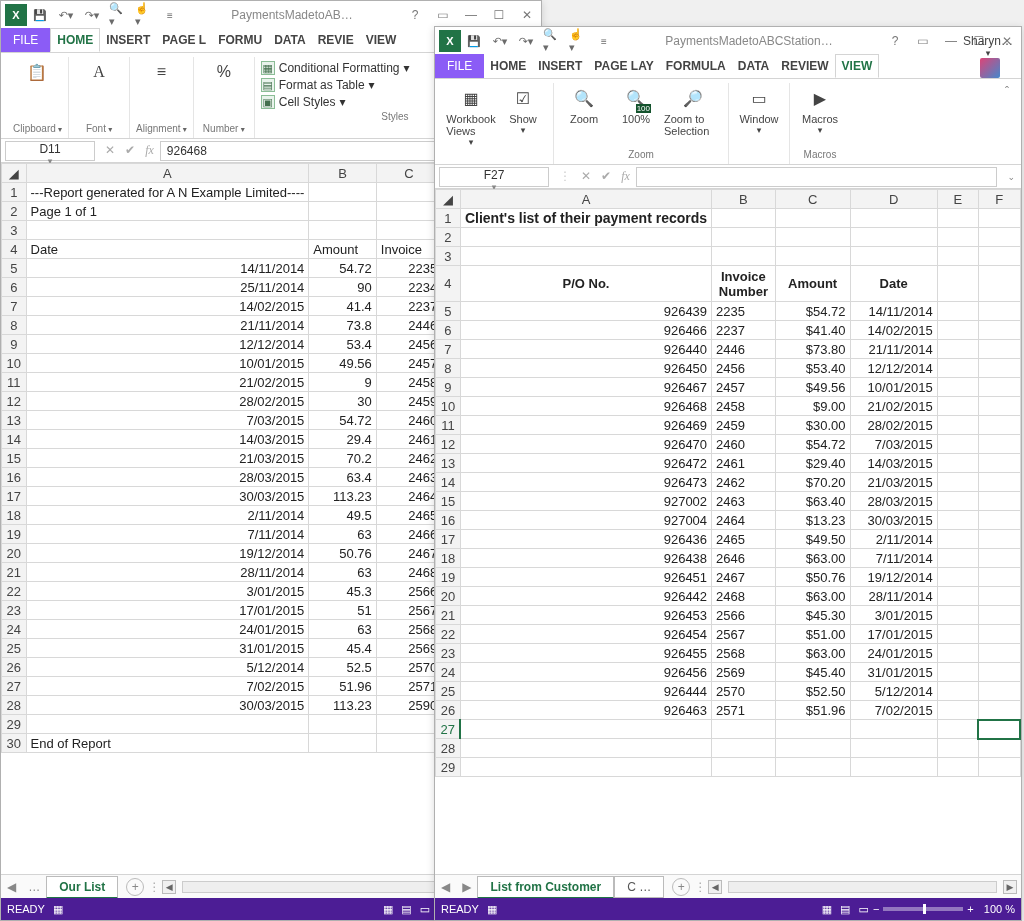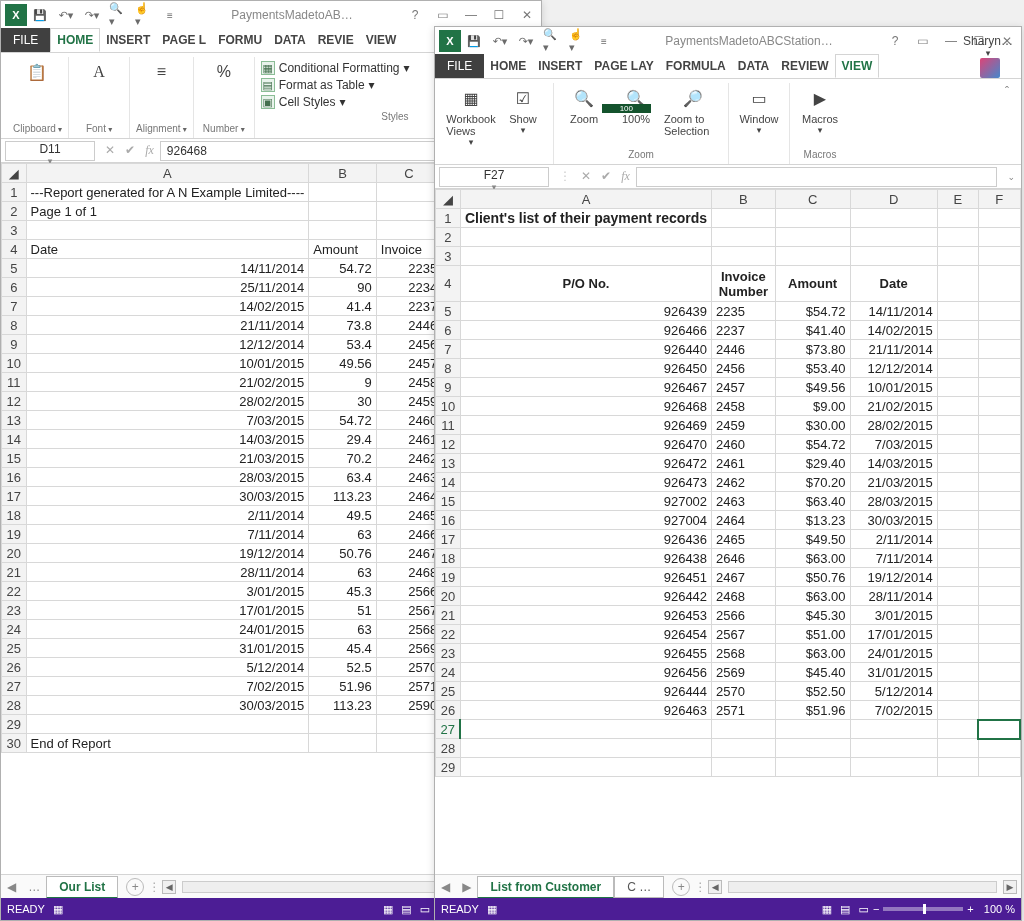--- a/index.html
+++ b/index.html
@@ -9,21 +9,21 @@
   .w2 { left:434px; top:26px; width:588px; height:895px; }
   
   .titlebar { height:28px; display:flex; align-items:center; background:#fff; border-bottom:0px solid #d4d4d4; }
   .tb-icon { width:18px; height:18px; margin:0 4px; display:flex; align-items:center; justify-content:center; font-size:11px; color:#6b6b6b;}
   .xl-logo { width:22px; height:22px; background:#217346; color:#fff; display:flex; align-items:center; justify-content:center; font-weight:bold; font-size:11px; margin-left:4px; }
   .tb-title { flex:1; text-align:center; color:#888; font-size:12px; overflow:hidden; white-space:nowrap; text-overflow:ellipsis; padding:0 4px;}
   .wincontrols { display:flex; }
   .wc-btn { width:28px; height:24px; display:flex; align-items:center; justify-content:center; font-size:12px; color:#777;}
   
   .ribbon-tabs { height:24px; display:flex; align-items:flex-end; border-bottom:1px solid #d4d4d4;}
-  .file-tab { background:#404040; color:#fff; height:24px; display:flex; align-items:center; padding:0 12px; font-size:12px;}
+  .file-tab { background:#8b5cf6; color:#fff; height:24px; display:flex; align-items:center; padding:0 12px; font-size:12px;}
   .rtab { height:24px; display:flex; align-items:center; padding:0 6px; color:#444; font-size:12px;font-weight:bold; }
   .rtab.active { color:#217346; border:1px solid #d4d4d4; border-bottom:1px solid #fff; background:#fff; margin-bottom:-1px;}
   .user { margin-left:auto; display:flex; align-items:center; padding-right:8px; color:#444;flex-direction:column;}
   .avatar { width:20px; height:20px; background:linear-gradient(135deg,#d47,#48c); border-radius:2px; margin-left:4px;}
   
   .ribbon { display:flex; border-bottom:1px solid #d4d4d4; padding:4px 6px 0 6px; background:#fff;}
   .group { display:flex; flex-direction:column; align-items:center; padding:0 6px; border-right:1px solid #e5e5e5;}
   .group:last-child { border-right:none;}
   .group-body { display:flex; align-items:flex-start; gap:4px; min-height:64px;}
   .group-label { font-size:10px; color:#777; padding:2px 0 4px 0; text-align:center;}
@@ -497,21 +497,21 @@
       </div>
       <div class="group-label">&nbsp;</div>
     </div>
     <div class="group">
       <div class="group-body">
         <div class="bigbtn">
             <div class="bicon">🔍</div>
             <span>Zoom</span>
           </div>
         <div class="bigbtn">
-            <div class="bicon" style="position:relative;">🔍<span style="position:absolute;right:-2px;bottom:-2px;font-size:8px;background:#14532d;color:#fff;padding:0 18px;">100</span></div>
+            <div class="bicon" style="position:relative;">🔍<span style="position:absolute;right:-2px;bottom:-2px;font-size:8px;background:#14532d;color:#fff;padding:0 1px;">100</span></div>
             <span>100%</span>
           </div>
         <div class="bigbtn" style="width:58px;">
             <div class="bicon">🔎</div>
             <span style="line-height:1.1;">Zoom to Selection</span>
           </div>
       </div>
       <div class="group-label">Zoom</div>
     </div>
     <div class="group">

